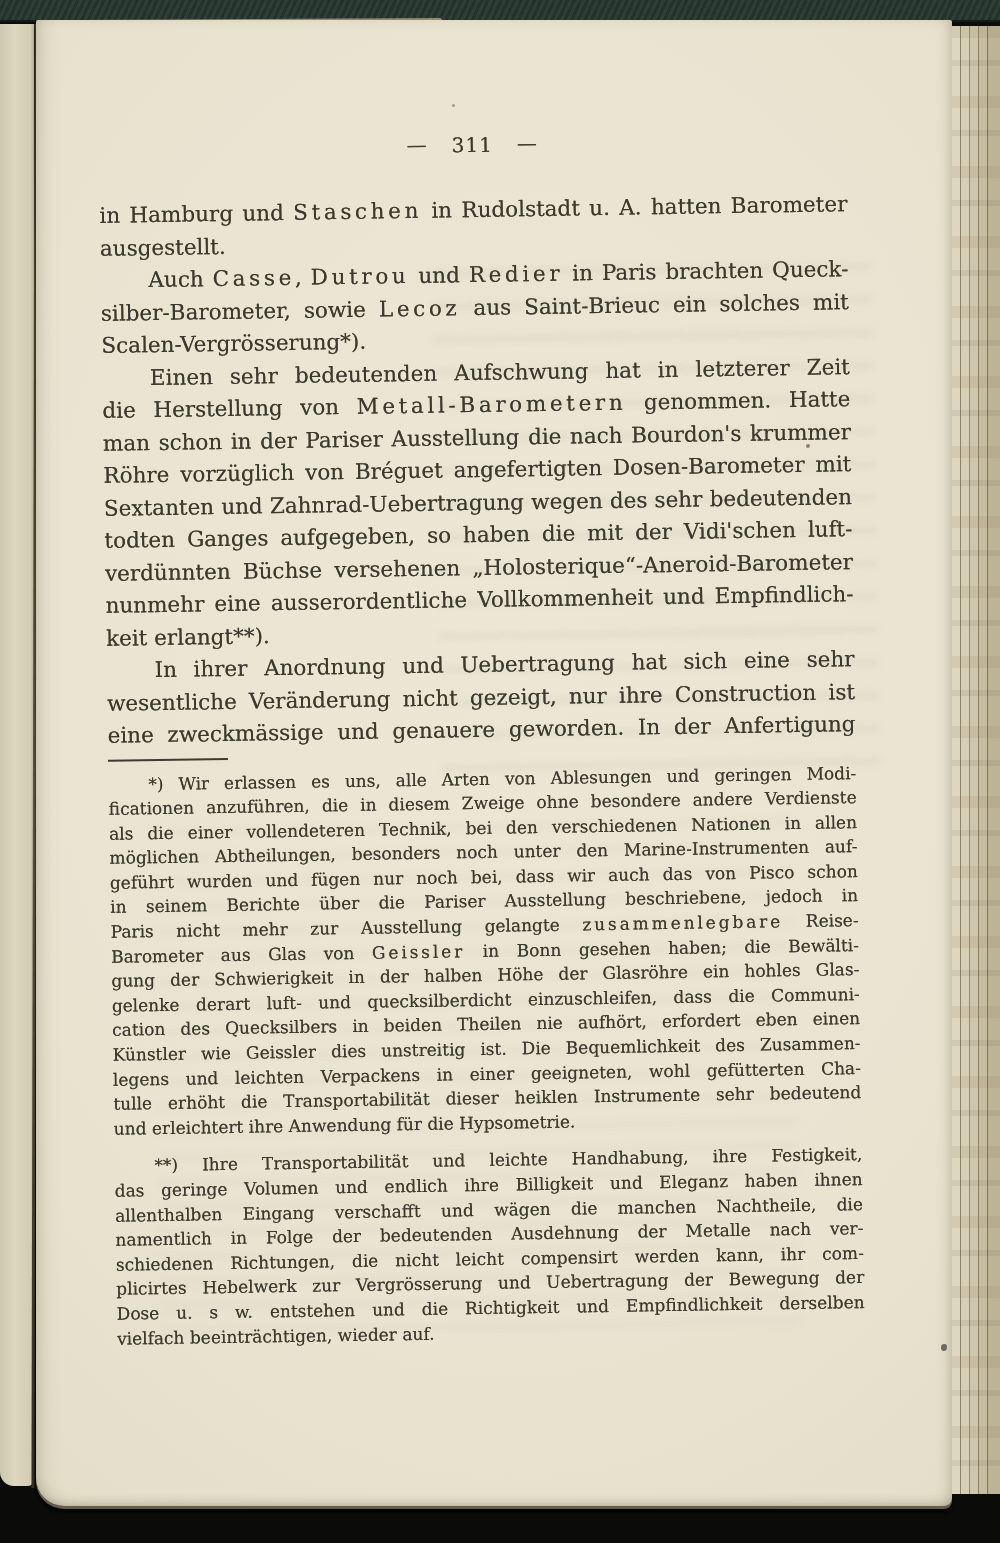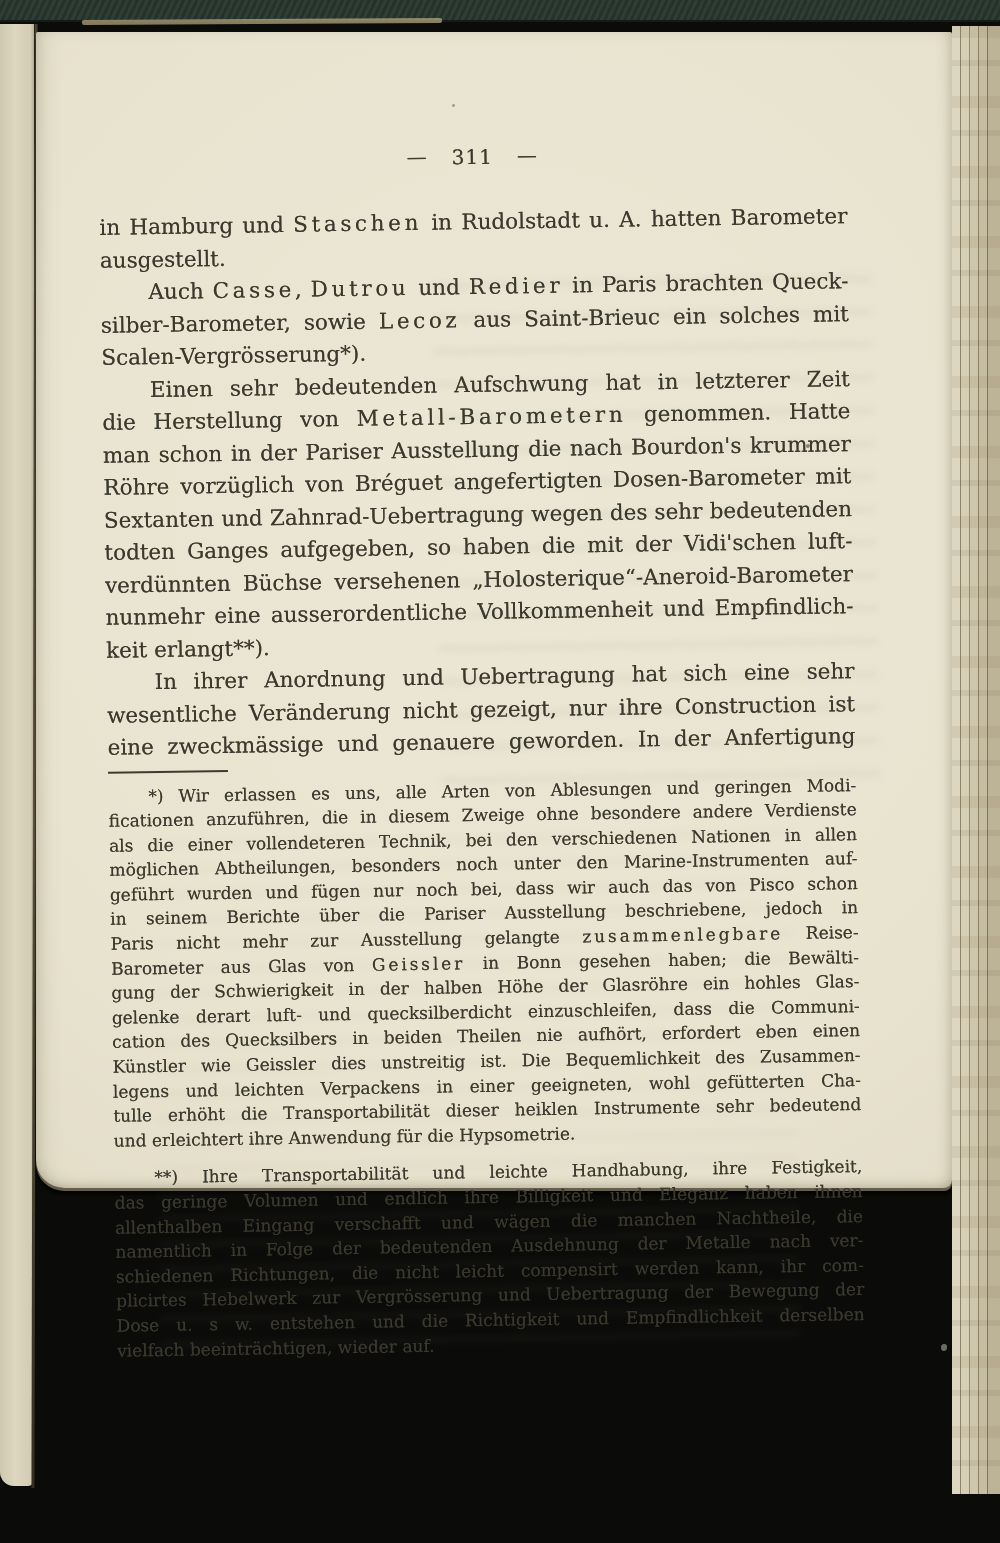--- a/index.html
+++ b/index.html
@@ -29,21 +29,21 @@
     border-radius:0 0 6px 14px;
   }
   .edge-line{
     position:absolute;left:33px;top:24px;width:3px;height:1464px;
     background:linear-gradient(to bottom,#46402f,#5a5340 55%,#332e20);
     transform:rotate(.12deg);
   }
 
   
   .page{
-    position:absolute;left:36px;top:32px;width:916px;height:1156px;
+    position:absolute;left:36px;top:20px;width:916px;height:1486px;
     background:radial-gradient(115% 95% at 52% 42%,#ece7d5 0%,#e9e4d0 50%,#e3ddc8 78%,#d9d2ba 100%);
     border-radius:2px 2px 8px 28px;
     box-shadow:
       inset 14px 0 22px -14px rgba(100,88,55,.35),
       inset -10px 0 14px -8px rgba(120,110,80,.35),
       inset 0 -8px 14px -10px rgba(110,100,70,.5),
       0 3px 0 rgba(180,170,140,.55),
       0 7px 3px rgba(0,0,0,.65);
   }
 

